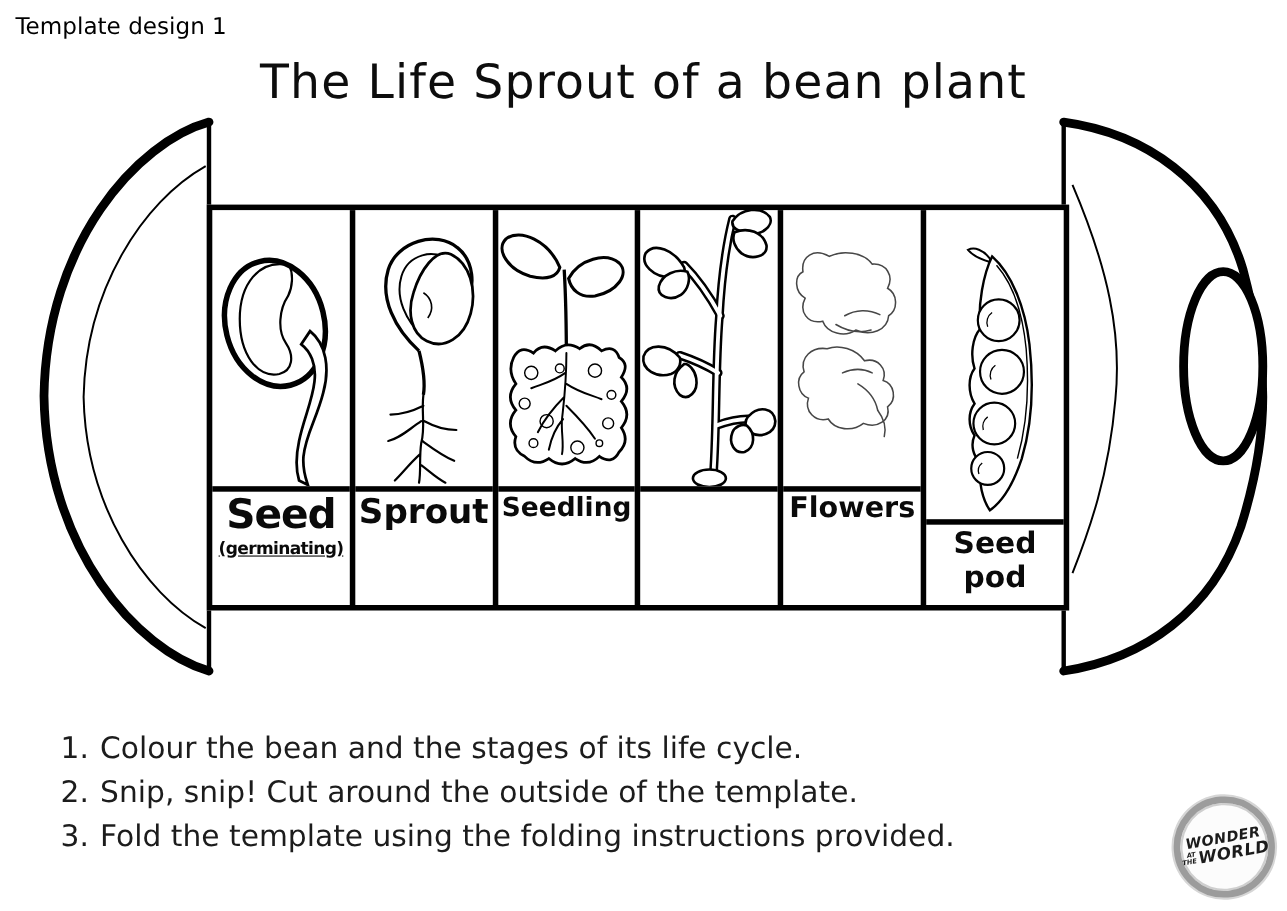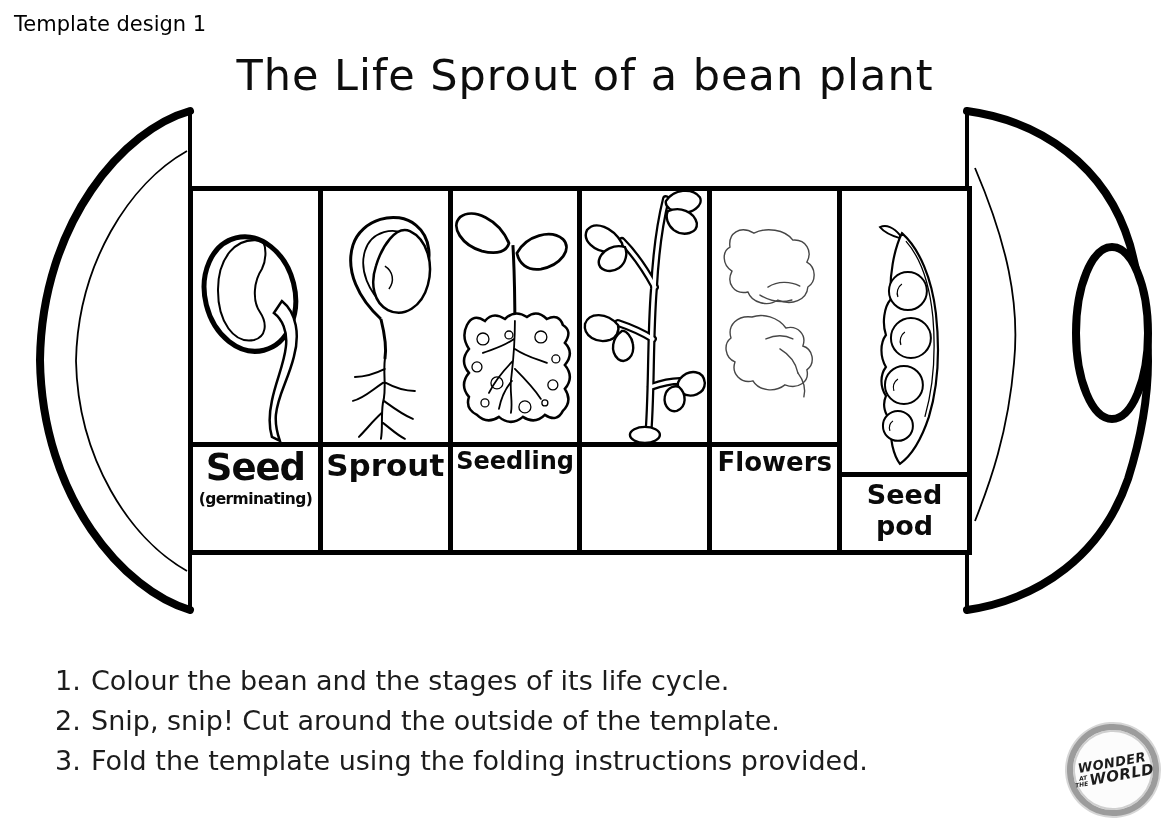--- a/index.html
+++ b/index.html
@@ -22,21 +22,21 @@
   .stage{flex:1 1 0;display:flex;flex-direction:column;border-right:5px solid #000;
          box-sizing:border-box;min-width:0;}
   .stage:last-child{border-right:none;margin-top:30px;}
   .stage-image{height:256px;border-bottom:5px solid #000;box-sizing:border-box;
                display:flex;align-items:center;justify-content:center;overflow:hidden;}
   .stage-image svg{width:100%;height:100%;display:block;}
   .stage-labelbox{flex:1;display:flex;flex-direction:column;align-items:center;
                   text-align:center;font-weight:700;color:#0a0a0a;
                   line-height:1.05;padding:2px;border-radius:18px;}
   .lbl-xl{font-size:37px;letter-spacing:-1px;}
-  .lbl-sub{font-size:15.5px;letter-spacing:-0.6px;margin-top:3px;}
+  .lbl-sub{font-size:15.5px;letter-spacing:-0.6px;margin-top:3px;text-decoration:underline;}
   .lbl-l{font-size:31px;}
   .lbl-m{font-size:24px;}
   .lbl-2line{font-size:26px;max-width:96px;line-height:1.15;}
   .lbl-2line-sm{font-size:27px;max-width:80px;line-height:1.15;}
   .lbl-f{font-size:26px;}
 
   
   .instructions{position:absolute;left:55px;top:660px;font-size:27px;color:#1c1c1c;}
   .instr-row{display:flex;height:40px;align-items:center;}
   .instr-num{width:36px;flex:none;}

